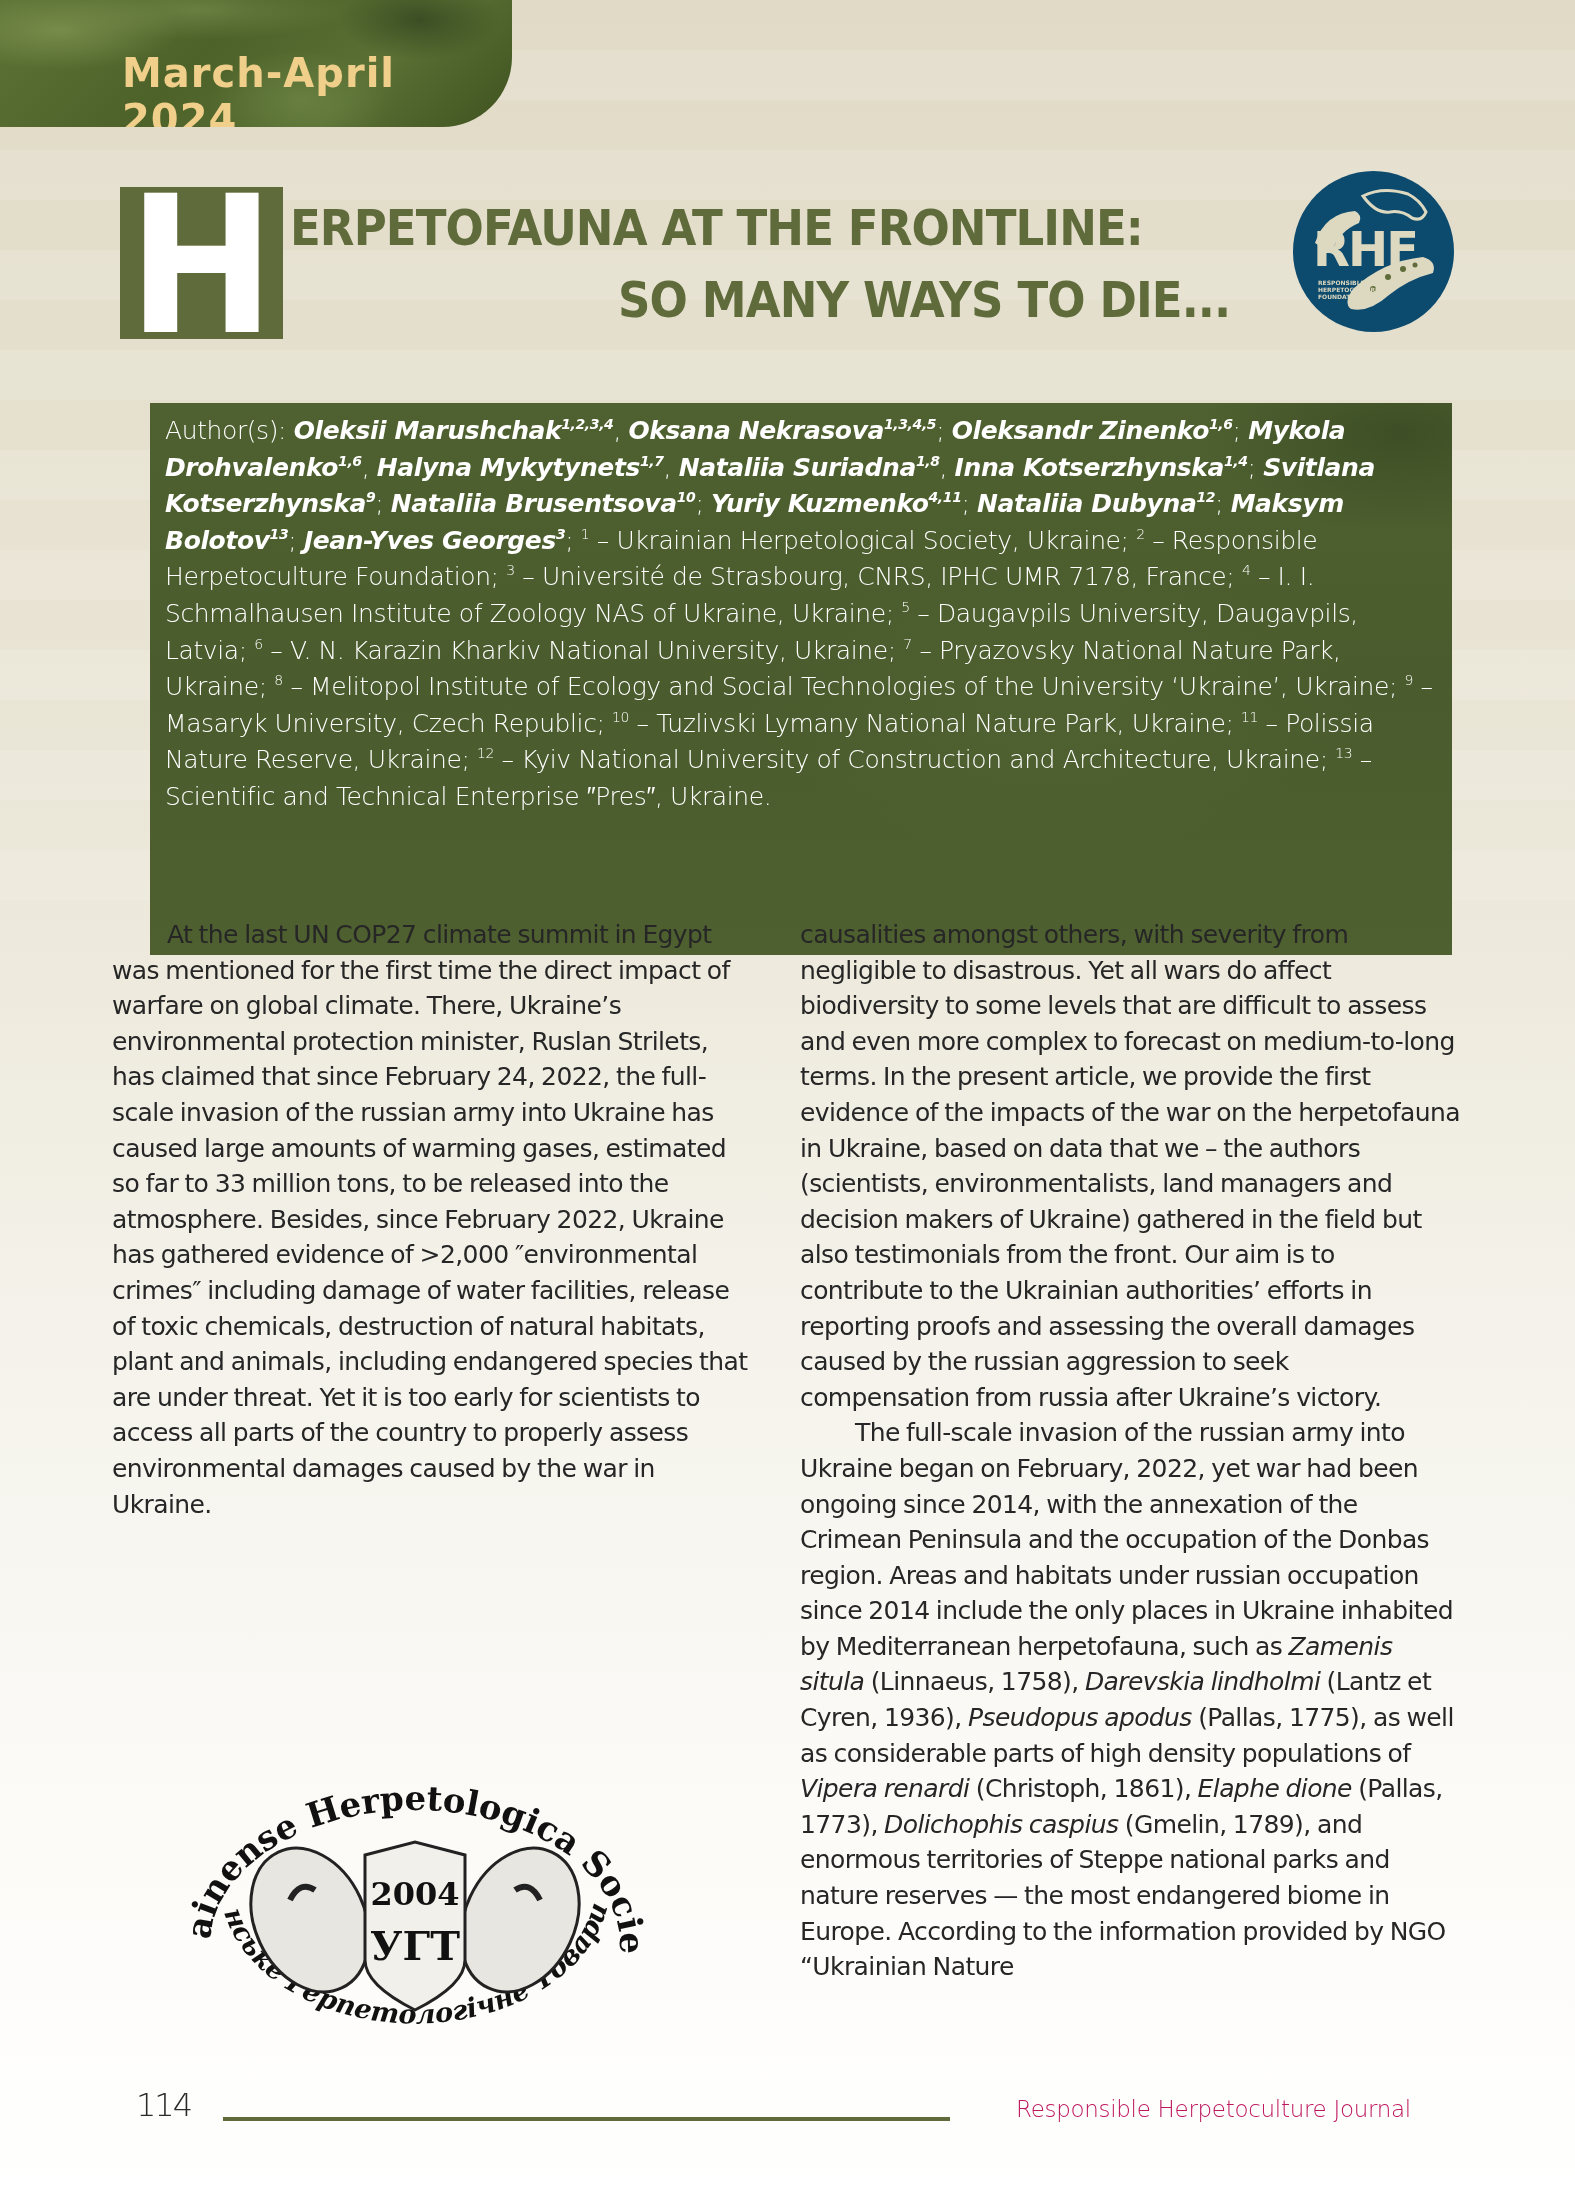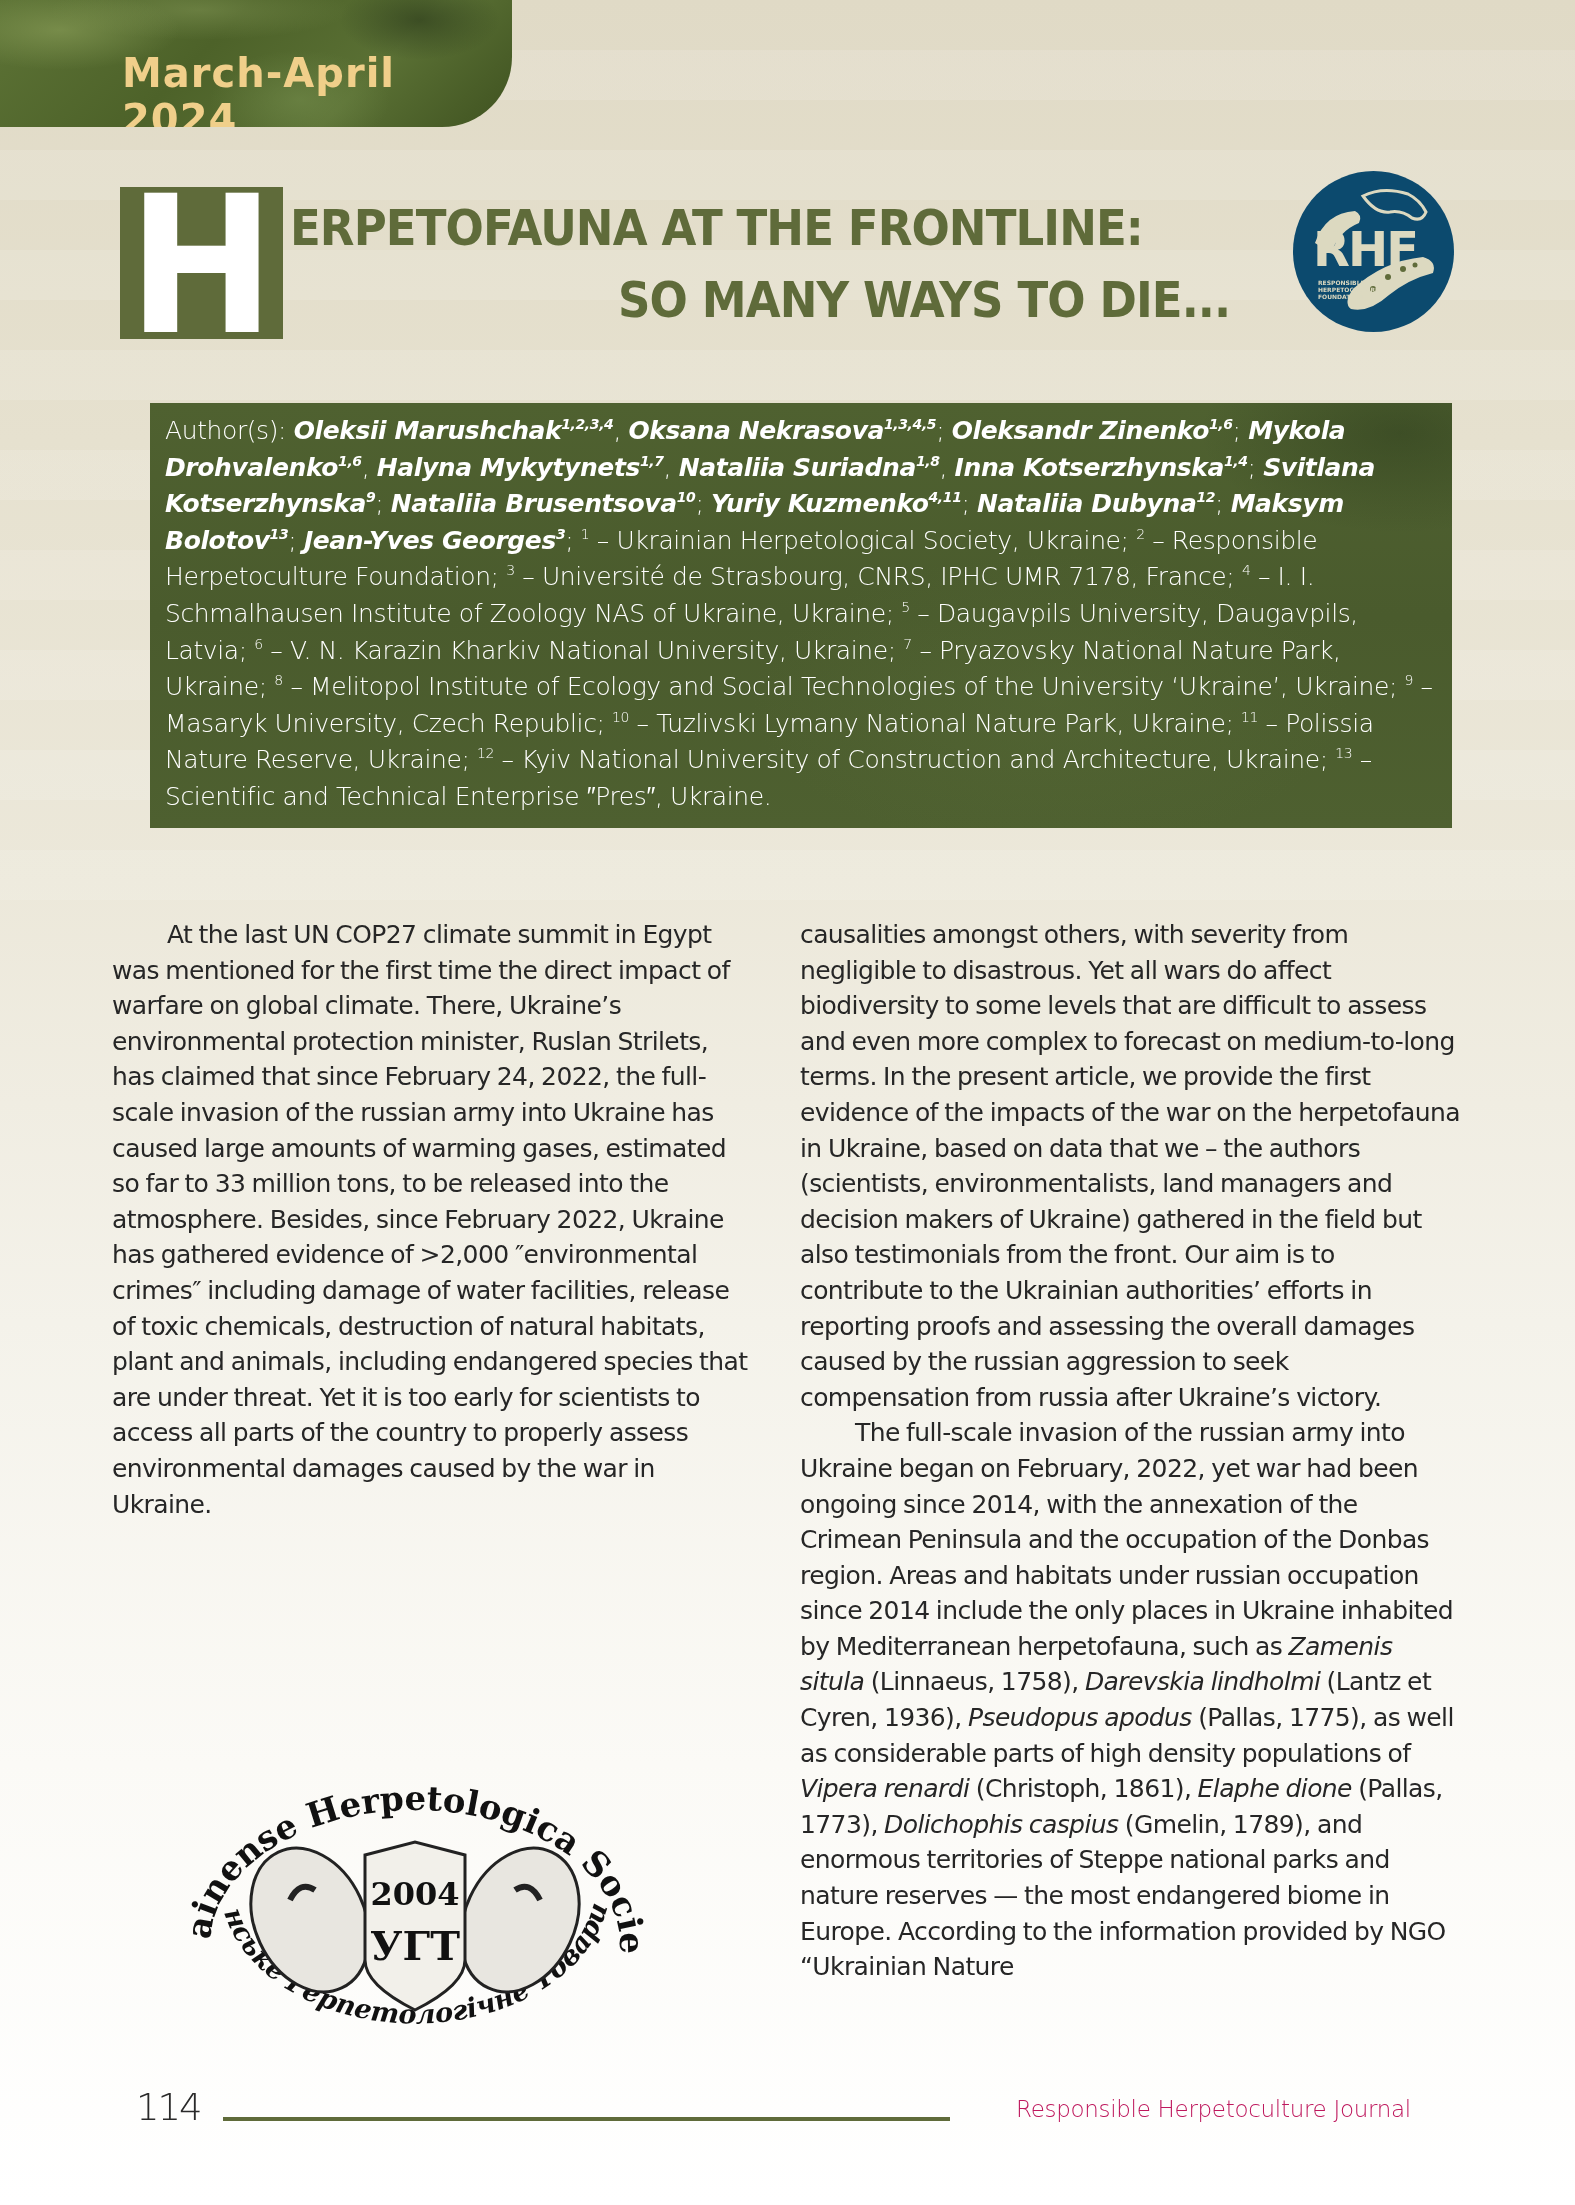--- a/index.html
+++ b/index.html
@@ -68,21 +68,21 @@
       color: #dcd9c0; letter-spacing: -2px;
     }
     .rhf-logo .rhf-caption {
       position: absolute; left: 25px; top: 108px;
       font-family: "DejaVu Sans", sans-serif; font-size: 6px; font-weight: 700;
       color: #dcd9c0; line-height: 7px; width: 60px;
     }
     .rhf-caption span { display: block; }
     
     .author-box {
-      position: absolute; left: 150px; top: 403px; width: 1302px; height: 425px;
+      position: absolute; left: 150px; top: 403px; width: 1302px; height: 552px;
       background:
         radial-gradient(ellipse 200px 100px at 1250px 30px, rgba(30,45,20,0.35), transparent),
         radial-gradient(ellipse 300px 150px at 900px 300px, rgba(95,115,60,0.25), transparent),
         linear-gradient(180deg, #4f6130 0%, #4a5b2d 50%, #4e6030 100%);
       padding: 10px 18px 0 15px;
       color: #ffffff;
       font-family: "DejaVu Sans", sans-serif;
       font-size: 25px; font-weight: 300; line-height: 36.6px;
       letter-spacing: -0.4px;
     }
@@ -101,21 +101,21 @@
     .column p { text-indent: 55px; }
     .column p.no-indent { text-indent: 0; }
     .column i { font-style: italic; }
     
     .uhs-logo {
       position: absolute; left: 170px; top: 1770px; width: 490px; height: 300px;
     }
     
     .page-number {
       position: absolute; left: 136px; top: 2086px;
-      font-family: "DejaVu Sans", sans-serif; font-size: 37px; font-weight: 300;
+      font-family: "DejaVu Sans", sans-serif; font-size: 32px; font-weight: 300;
       color: #2a2a2a; letter-spacing: -2px;
     }
     .footer-rule {
       position: absolute; left: 223px; top: 2117px; width: 727px; height: 4px;
       background: #5f6b3a;
     }
     .journal-name {
       position: absolute; left: 1016px; top: 2096px;
       font-family: "DejaVu Sans", sans-serif; font-size: 23px; font-weight: 300;
       color: #be185d; letter-spacing: -0.3px;

